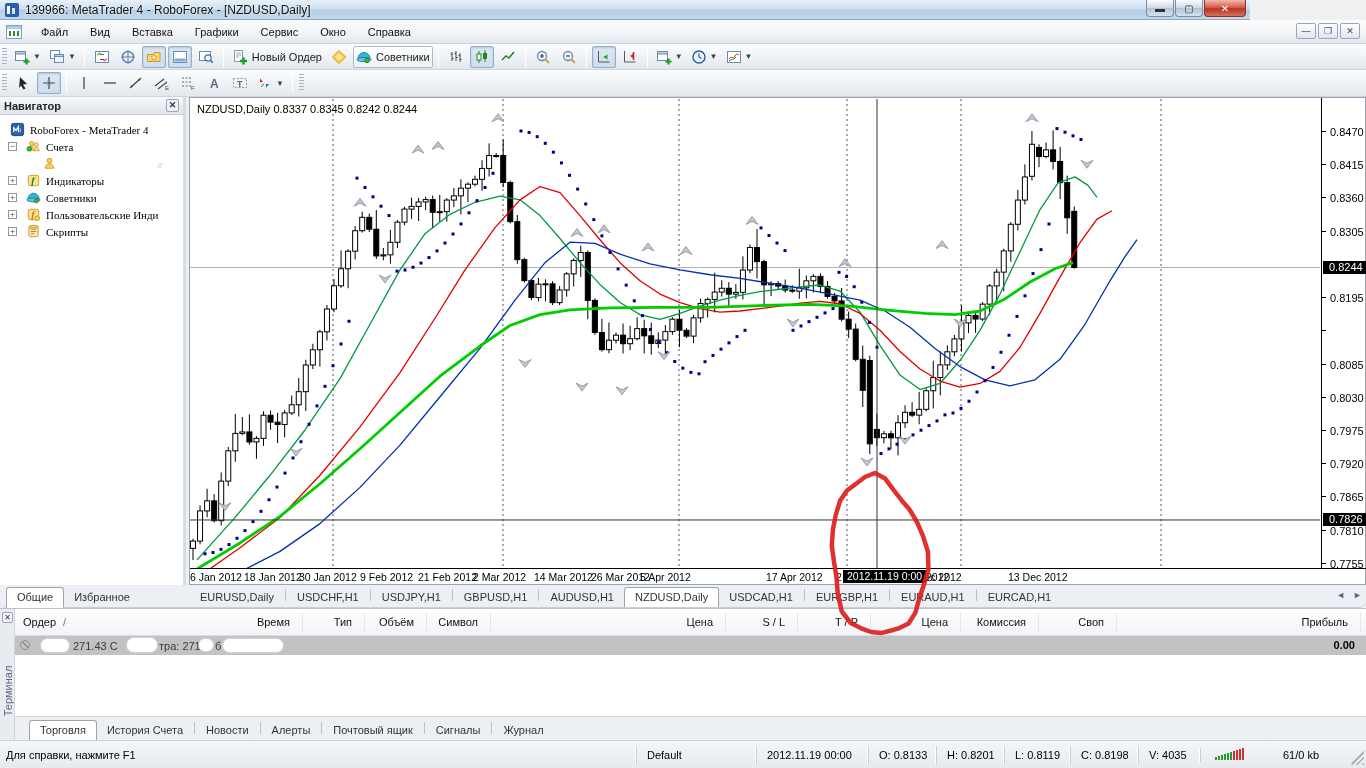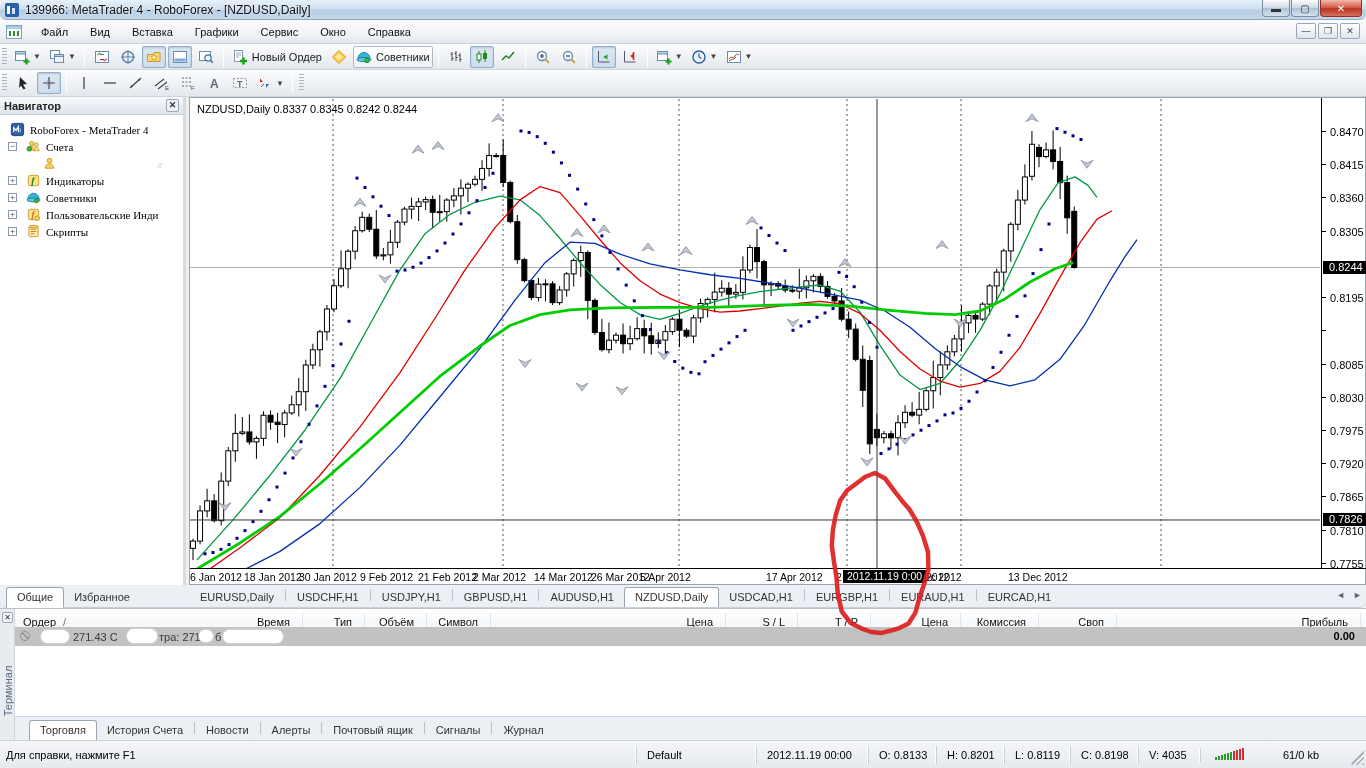--- a/index.html
+++ b/index.html
@@ -1,23 +1,23 @@
 <!DOCTYPE html>
 <html><head>
 <meta charset="utf-8">
 <style>
   * { margin:0; padding:0; box-sizing:border-box; }
   html,body { width:1366px; height:768px; overflow:hidden; }
   body { font-family:"Liberation Sans", sans-serif; font-size:11px; color:#000; background:#e4e9f0; }
   #app { position:relative; width:1366px; height:768px; overflow:hidden; background:#f0f0f0; }
 
   
-  #titlebar { position:absolute; left:0; top:0; width:1366px; height:20px;
+  #titlebar { position:absolute; left:0; top:0; width:1250px; height:20px;
     background:linear-gradient(#e8f1fa,#cfe0f0 45%,#b6cde4 55%,#c4d8ea); border-bottom:1px solid #8fa8c0;
-    display:flex; align-items:center;border-radius:7px; }
+    display:flex; align-items:center; }
   #title-icon { width:14px; height:14px; margin:0 6px 0 5px; background:#2b5fa8; border-radius:2px; position:relative; flex:0 0 auto;}
   #title-icon:before { content:""; position:absolute; left:2px; top:3px; width:3px; height:8px; background:#fff; }
   #title-icon:after { content:""; position:absolute; left:7px; top:5px; width:3px; height:6px; background:#cfe2f8; }
   #title-text { font-size:12px; color:#111; text-shadow:0 0 3px #fff; }
   #win-buttons { position:absolute; right:4px; top:0; display:flex; }
   .winbtn { width:28px; height:17px; border:1px solid #7b8ea5; border-top:none; border-radius:0 0 4px 4px;
     background:linear-gradient(#fdfdfd,#cdd8e4 50%,#b0c2d6 52%,#d6e2ee); margin-left:1px;
     display:flex; align-items:center; justify-content:center; font-size:10px; color:#333; }
   .winbtn.close { width:42px; background:linear-gradient(#f2b8ae,#d4614d 45%,#b83322 55%,#d7705f); color:#fff; border-color:#8d3326;}
 
@@ -92,21 +92,21 @@
   #terminal { position:absolute; left:0; top:608px; width:1366px; height:132px; background:#fff; border-top:1px solid #b8c0ca; }
   #term-strip { position:absolute; left:0; top:0; width:15px; height:132px; background:#e8ebf0; border-right:1px solid #d0d6dd; }
   #term-close { position:absolute; left:2px; top:3px; width:11px; height:11px; border:1px solid #9aa6b4; border-radius:2px;
     background:#f2f4f7; font-size:8px; line-height:9px; text-align:center; color:#333; }
   #term-side-label { position:absolute; left:-30px; top:76px; width:76px; transform:rotate(-90deg); transform-origin:center;
     color:#5a6b80; font-size:11px; text-align:center; }
   #term-header { position:absolute; left:15px; top:0; width:1351px; height:27px; border-bottom:1px solid #d8dde3;
     background:linear-gradient(#fefefe,#f2f4f7); }
   .thcell { position:absolute; top:7px; font-size:11px; color:#111; }
   .thdiv { position:absolute; top:4px; width:1px; height:19px; background:#e2e6ea; }
-  #balance-row { position:absolute; left:15px; top:18px; width:1351px; height:19px; background:#c2c2c2; }
+  #balance-row { position:absolute; left:15px; top:27px; width:1351px; height:19px; background:#c2c2c2; }
   .slash-icon { position:absolute; left:5px; top:4px; width:10px; height:10px; border:1.5px solid #8f8f8f; border-radius:50%;
     background:linear-gradient(45deg, transparent 44%, #8f8f8f 44%, #8f8f8f 58%, transparent 58%); }
   .frag { position:absolute; top:4px; color:#3a3a3a; }
   #balance-profit { position:absolute; top:3px; right:11px; font-weight:bold; color:#000; }
   #term-tabs { position:absolute; left:15px; bottom:0; width:1351px; height:24px; background:#eceff3; border-top:1px solid #d2d8de; display:flex; align-items:flex-end; padding-left:14px; }
 
   
   #statusbar { position:absolute; left:0; top:740px; width:1366px; height:28px; background:linear-gradient(#f4f6f8,#e6eaef);
     border-top:1px solid #c9d0d8; display:flex; align-items:center; }
   .seg { padding:0 10px; height:18px; display:flex; align-items:center; border-left:1px solid #c8cfd7; box-shadow:-1px 0 0 #fff; white-space:nowrap; }

